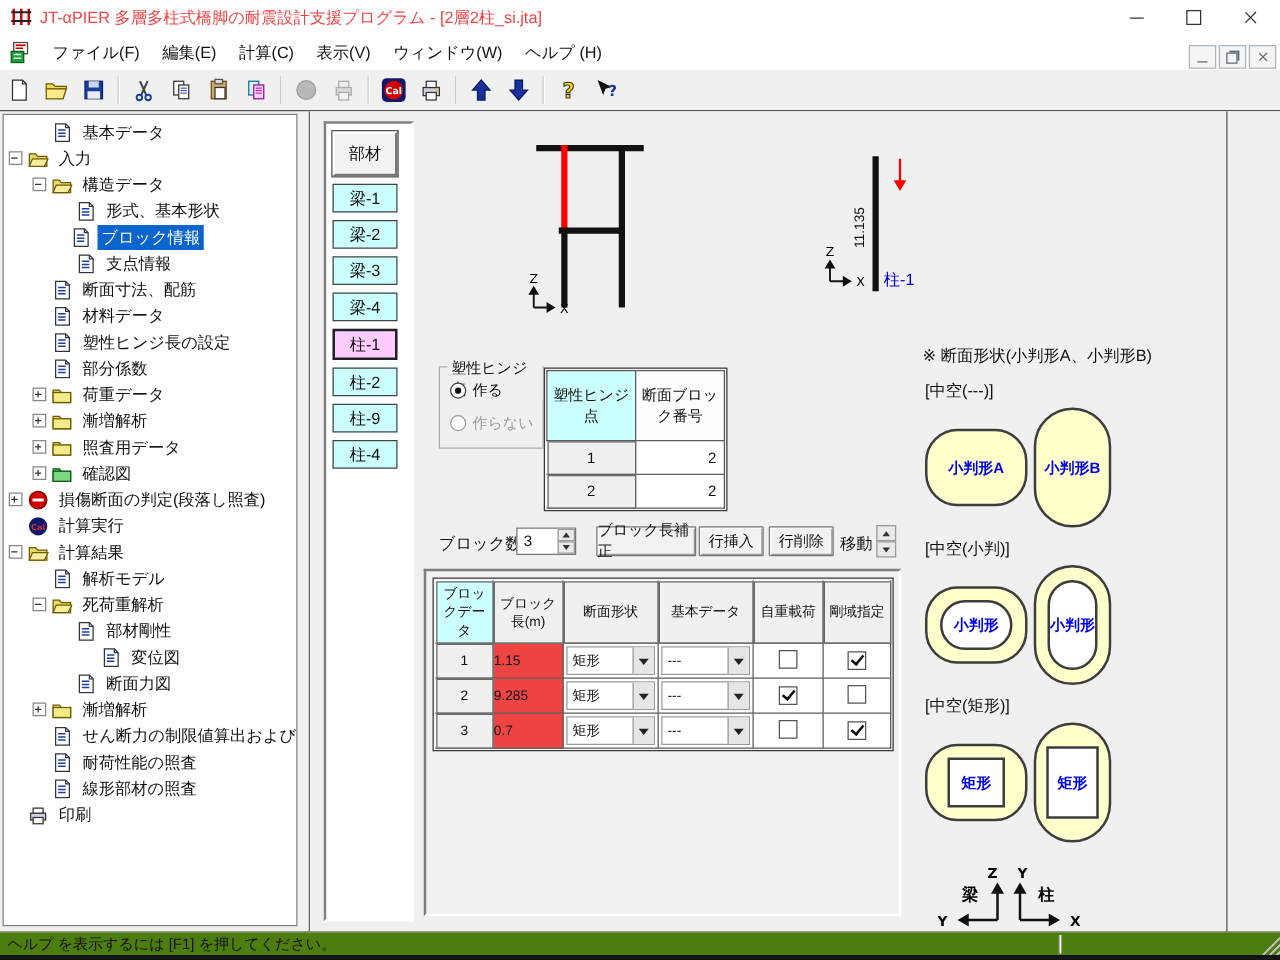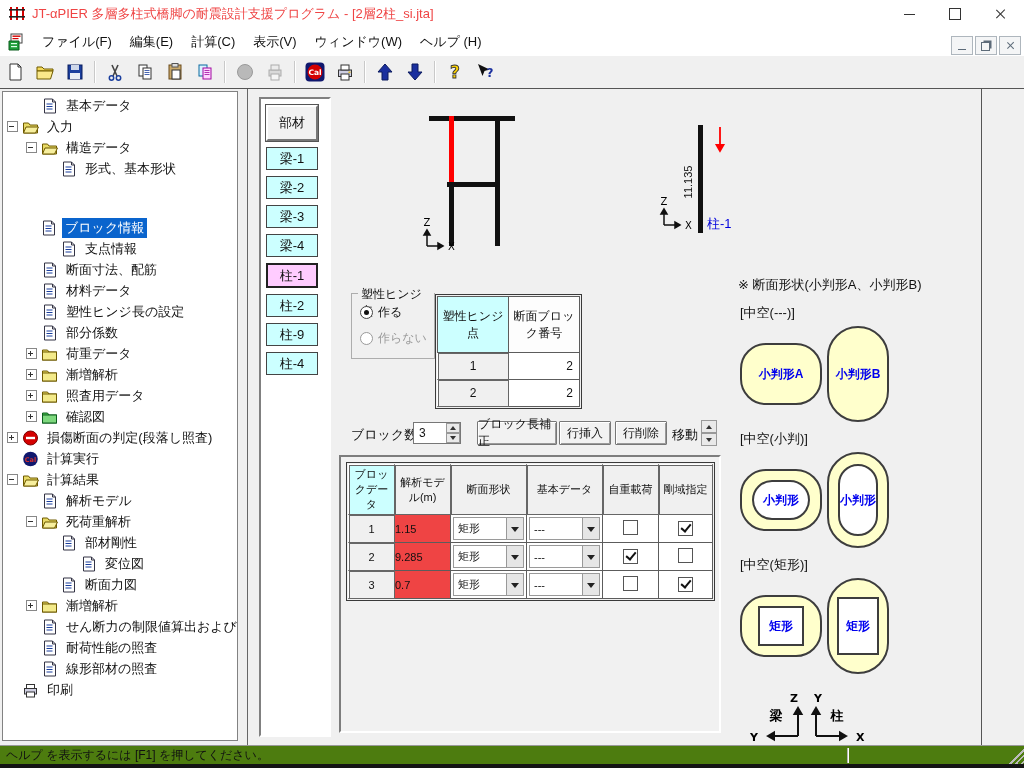--- a/index.html
+++ b/index.html
@@ -345,21 +345,21 @@
       </div>
       <div class="trow" style="padding-left: 42px;">
         <span class="expsp"></span>
         <span class="ticon"><svg width="17" height="16" viewBox="0 0 16 16">
             <path d="M3 1h8l3 3v11H3z" fill="#fff" stroke="#334"></path>
             <path d="M11 1v3h3" fill="none" stroke="#334"></path>
             <path d="M5 6h6M5 8.5h6M5 11h6" stroke="#1b3f9e" stroke-width="1.2"></path>
           </svg></span>
         <span class="tlabel">形式、基本形状</span>
       </div>
-      <div class="trow sel" style="padding-left: 22px; margin-top: 38px;">
+      <div class="trow sel" style="padding-left: 38px;">
         <span class="expsp"></span>
         <span class="ticon"><svg width="17" height="16" viewBox="0 0 16 16">
             <path d="M3 1h8l3 3v11H3z" fill="#fff" stroke="#334"></path>
             <path d="M11 1v3h3" fill="none" stroke="#334"></path>
             <path d="M5 6h6M5 8.5h6M5 11h6" stroke="#1b3f9e" stroke-width="1.2"></path>
           </svg></span>
         <span class="tlabel">ブロック情報</span>
       </div>
       <div class="trow" style="padding-left: 42px;">
         <span class="expsp"></span>
@@ -637,21 +637,21 @@
         <div class="up"></div>
         <div class="dn"></div>
       </span>
 
     <div id="big-box" class="abs">
       <div id="block-table">
         <table>
             <tbody id="block-tbody">
               <tr>
                 <td class="hd c-no cy">ブロックデータ</td>
-                <td class="hd c-len">解析モデル(m)</td>
+                <td class="hd c-len">ブロック長(m)</td>
                 <td class="hd c-sec">断面形状</td>
                 <td class="hd c-hol">基本データ</td>
                 <td class="hd c-sw">自重載荷</td>
                 <td class="hd c-rg">剛域指定</td>
               </tr>
               <tr>
                 <td class="rn c-no">1</td>
                 <td class="rv c-len">1.15</td>
                 <td class="rw c-sec">
                   <div class="dd">

